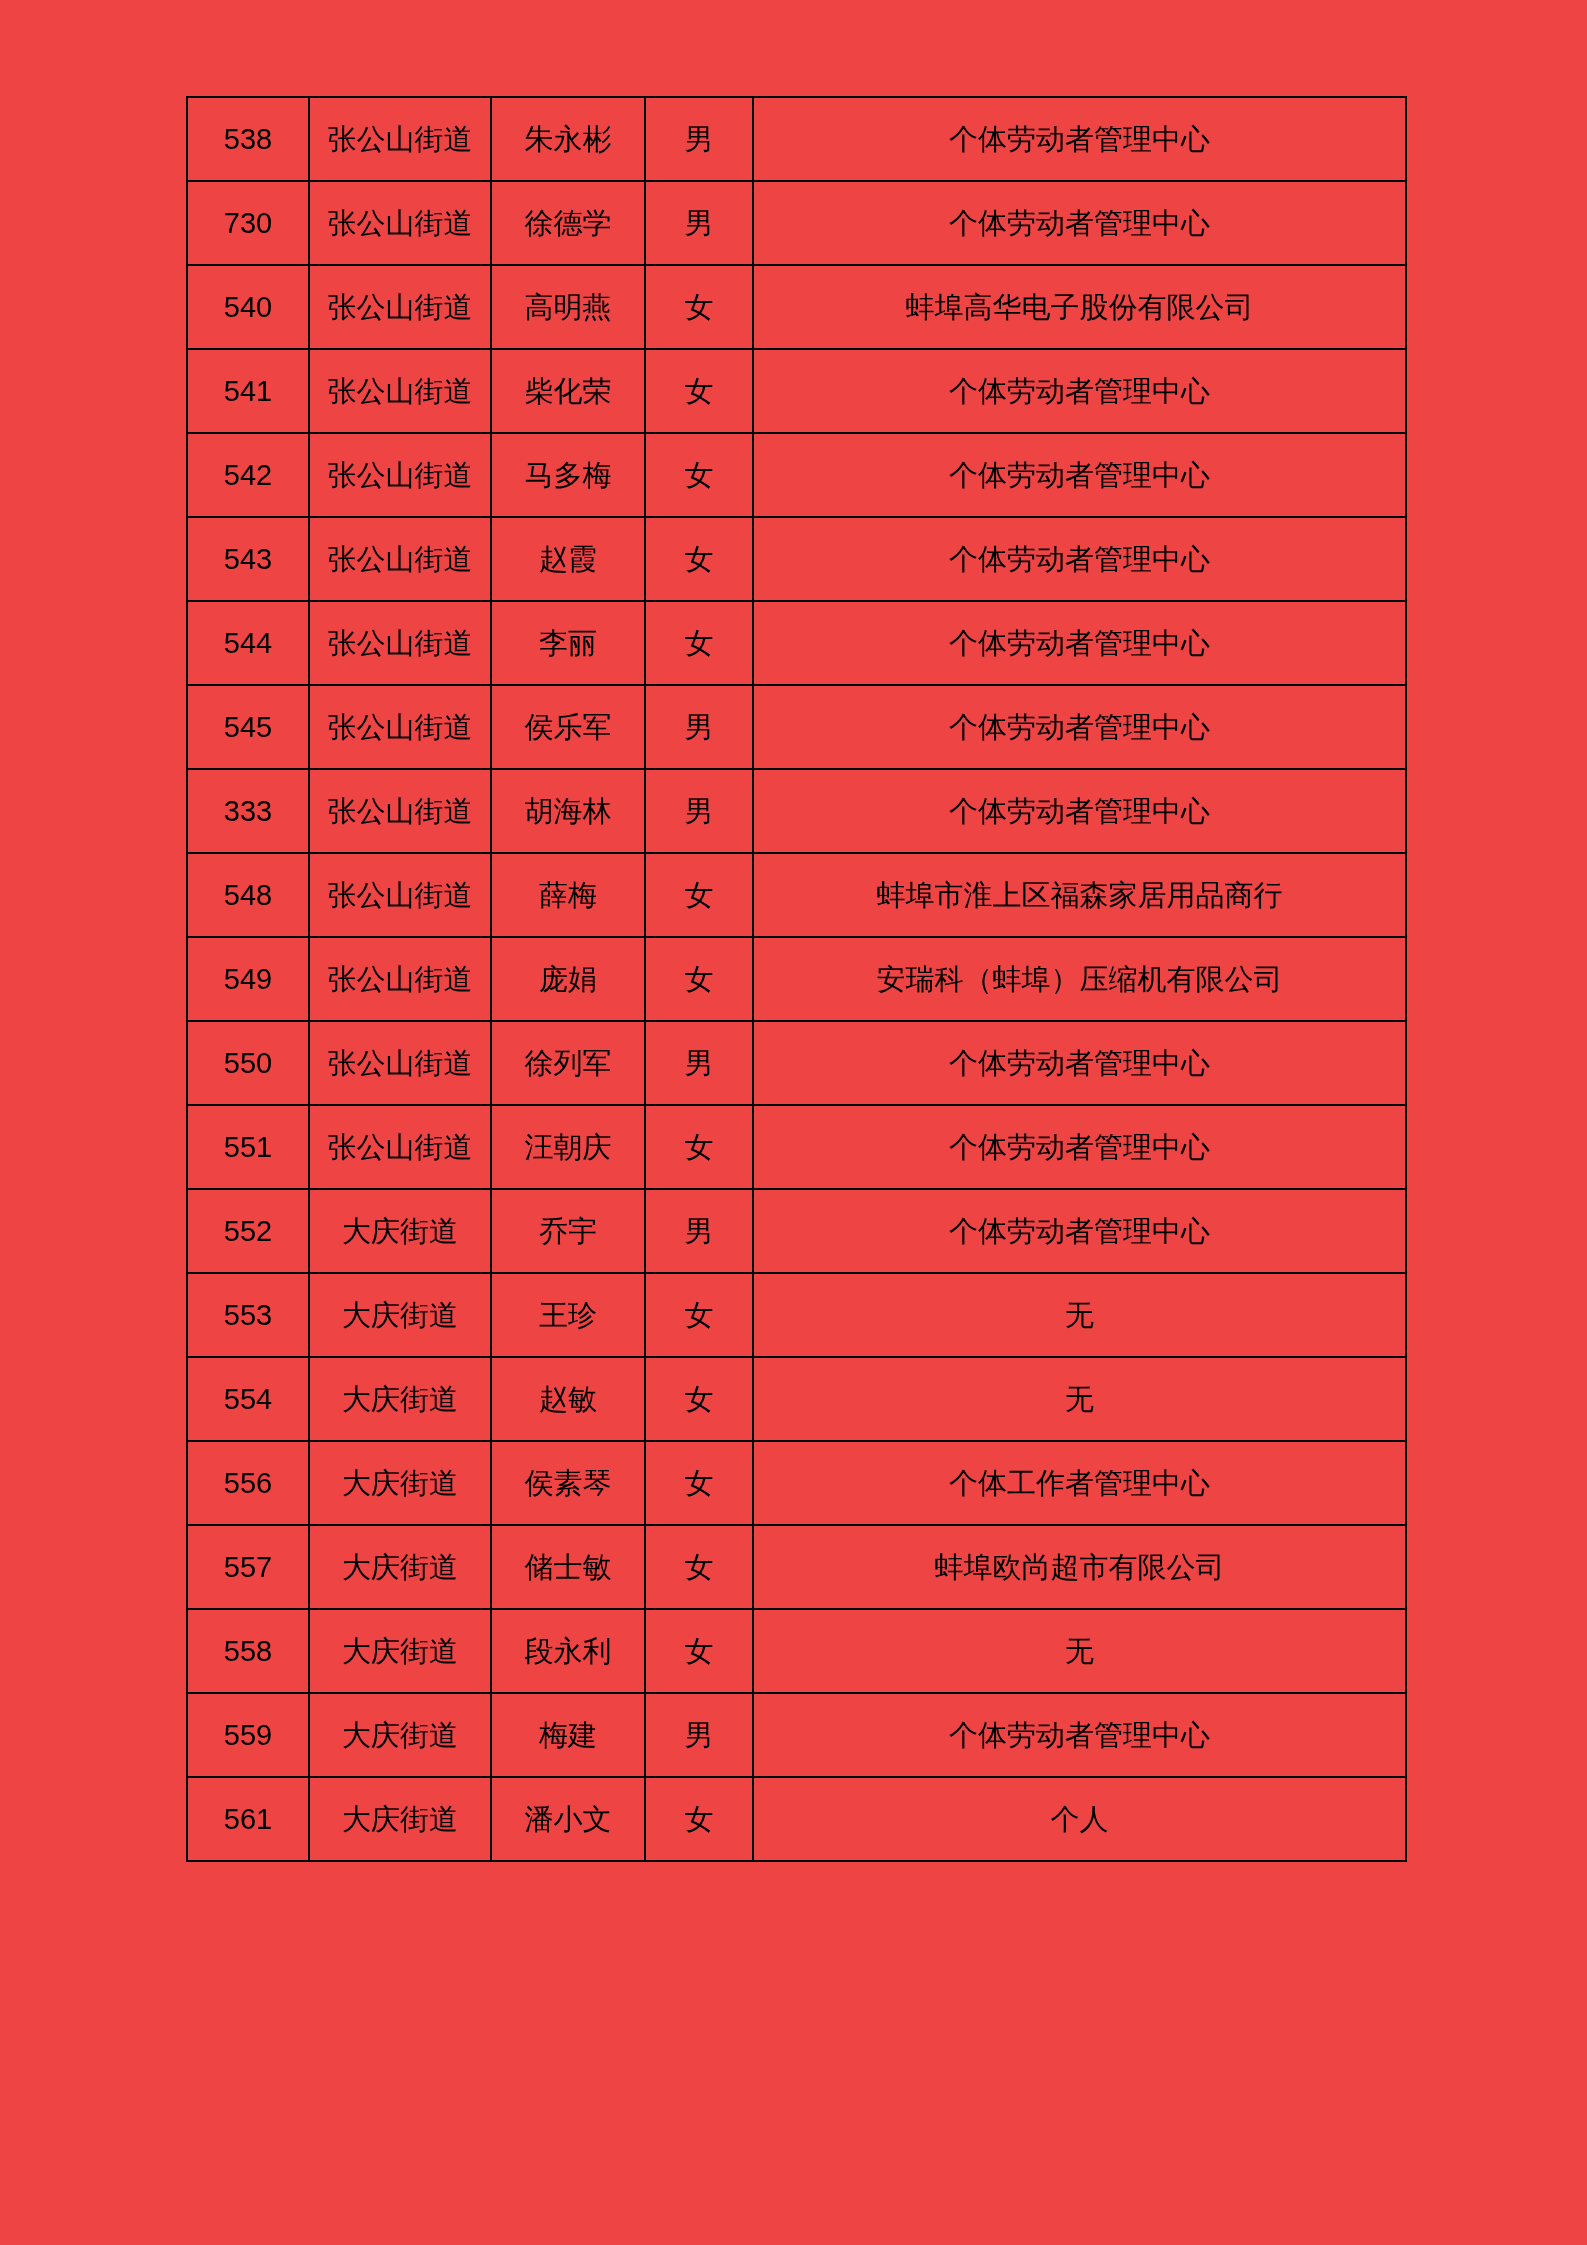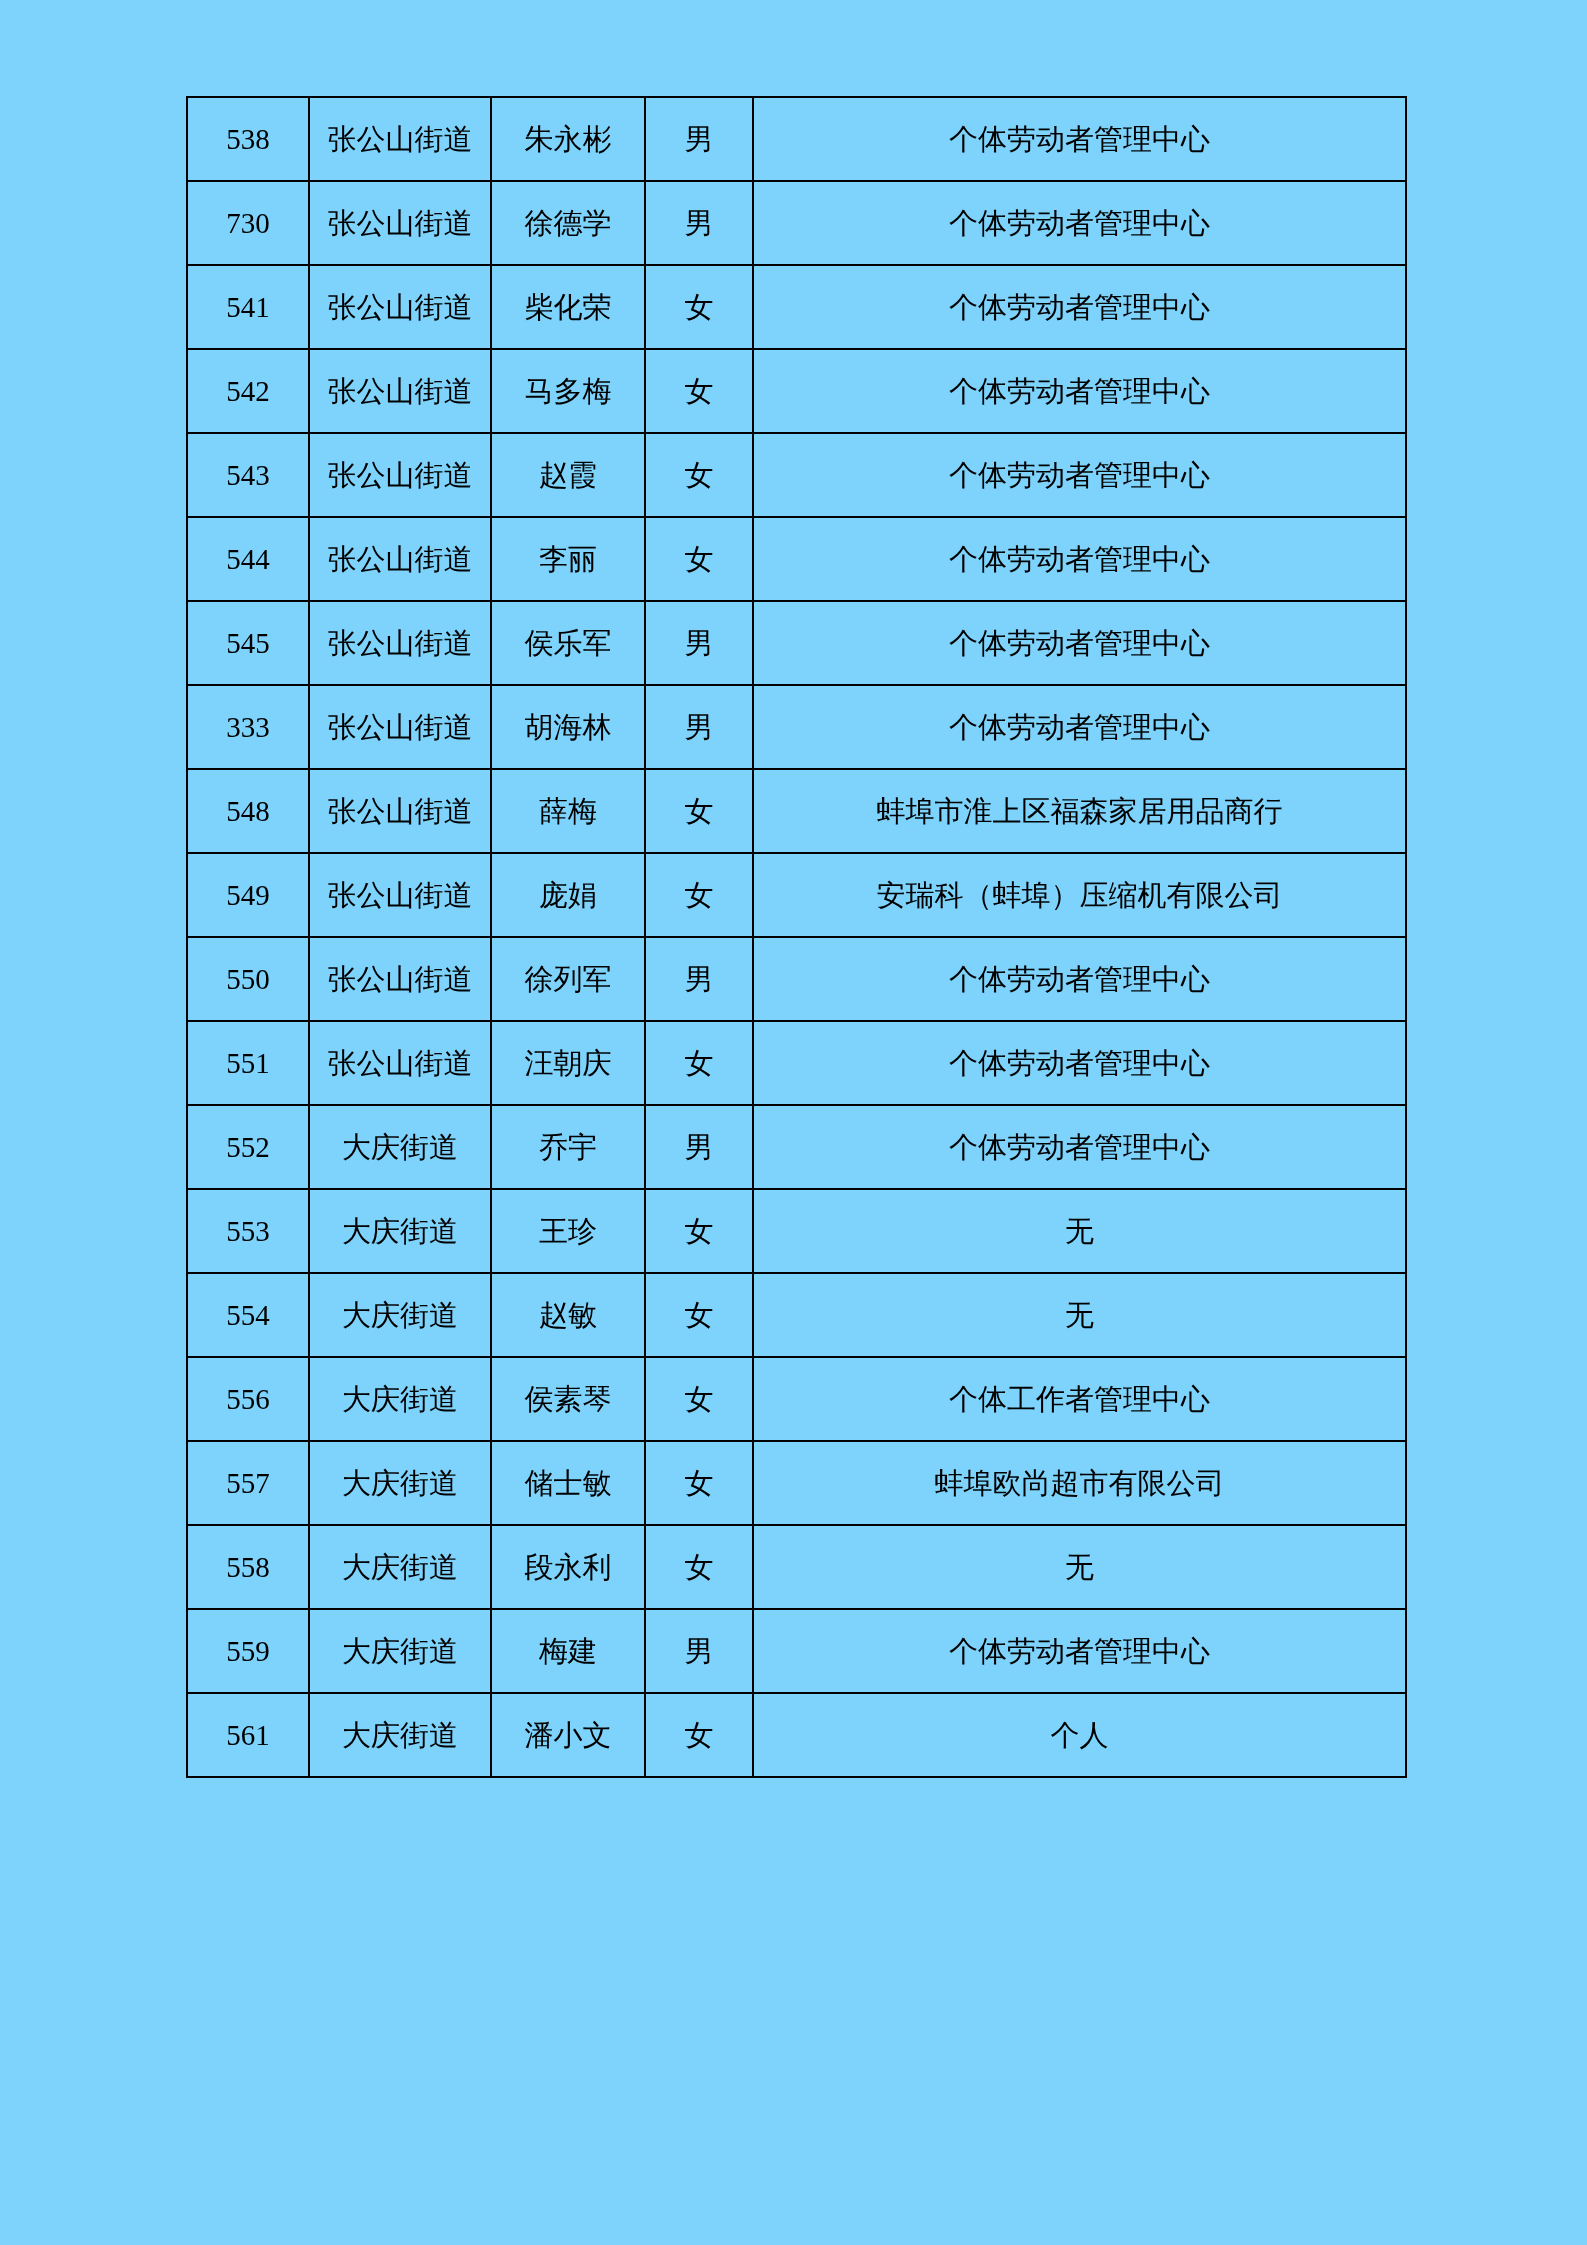--- a/index.html
+++ b/index.html
@@ -4,23 +4,23 @@
 <style>
   html, body {
     margin: 0;
     padding: 0;
     background: #ffffff;
   }
   .page {
     position: relative;
     width: 1587px;
     height: 2245px;
-    background: #7dd3fc;
+    background: #ef4444;
     overflow: hidden;
-    font-family: Liberation Serif, serif;
+    font-family: Liberation Sans, sans-serif;
     color: #000000;
   }
   table.registry {
     position: absolute;
     left: 186px;
     top: 96px;
     width: 1219px;
     border-collapse: collapse;
     table-layout: fixed;
   }
@@ -64,20 +64,27 @@
         <td>个体劳动者管理中心</td>
       </tr>
         <tr style="">
         <td>730</td>
         <td>张公山街道</td>
         <td>徐德学</td>
         <td>男</td>
         <td>个体劳动者管理中心</td>
       </tr>
         <tr style="">
+        <td>540</td>
+        <td>张公山街道</td>
+        <td>高明燕</td>
+        <td>女</td>
+        <td>蚌埠高华电子股份有限公司</td>
+      </tr>
+        <tr style="">
         <td>541</td>
         <td>张公山街道</td>
         <td>柴化荣</td>
         <td>女</td>
         <td>个体劳动者管理中心</td>
       </tr>
         <tr style="">
         <td>542</td>
         <td>张公山街道</td>
         <td>马多梅</td>

